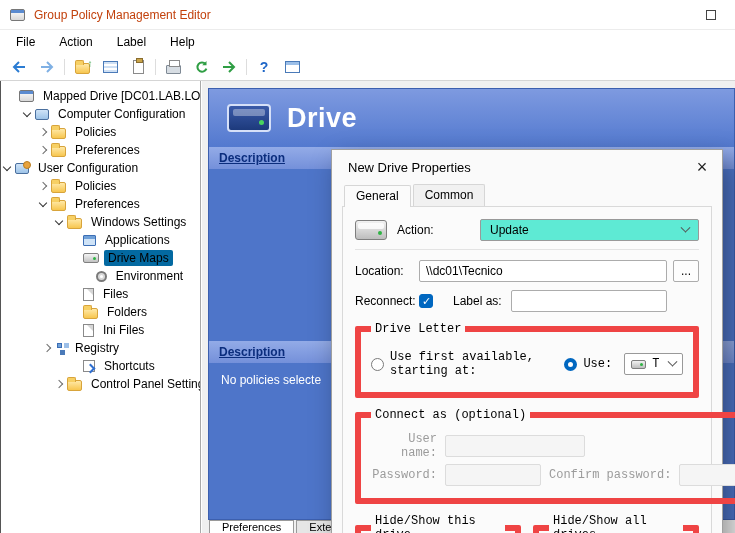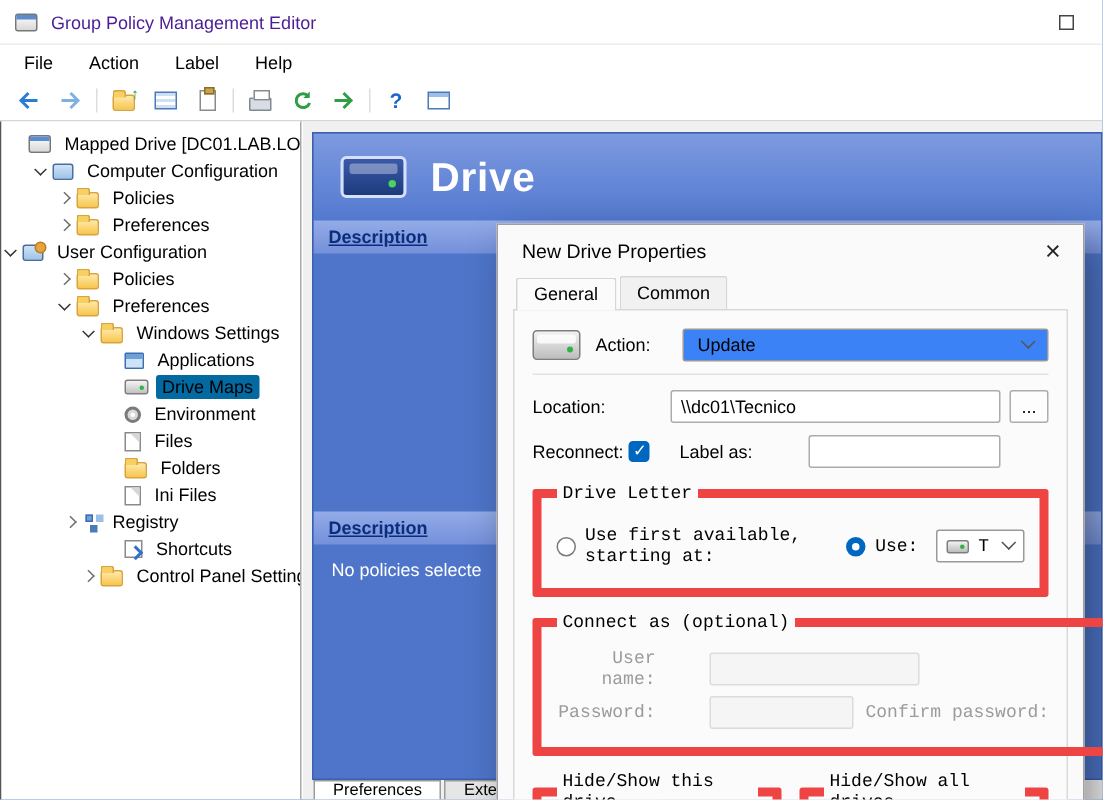--- a/index.html
+++ b/index.html
@@ -12,21 +12,21 @@
     background: #fff;
     overflow: hidden;
   }
 
   
   .titlebar { position:absolute; top:0; left:0; right:0; height:30px; background:#fff;
     display:flex; align-items:center; padding:0 10px; border-bottom:1px solid #ececec; }
   .app-icon { width:15px; height:12px; background:linear-gradient(#fdfdfd,#d8d8d8);
     border:1px solid #777; border-radius:2px; position:relative; }
   .app-icon::before { content:""; position:absolute; top:0; left:0; right:0; height:3px; background:#5b8bd0; }
-  .title-text { color:#4c1d95; margin-left:9px; }
+  .title-text { color:#c2410c; margin-left:9px; }
   .max-btn { margin-left:auto; width:28px; height:22px; display:flex; align-items:center; justify-content:center; }
   .max-glyph { width:10px; height:10px; border:1px solid #444; }
 
   
   .menubar { position:absolute; top:30px; left:0; right:0; height:24px; background:#fff;
     display:flex; align-items:center; gap:24px; padding:0 16px; }
   .menu-item { cursor:default; }
 
   
   .toolbar { position:absolute; top:54px; left:0; right:0; height:27px; background:#fff;
@@ -143,30 +143,30 @@
 
   .row { display:flex; align-items:center; }
   .action-row { gap:10px; margin-bottom:8px; }
   .drive-lg { width:32px; height:20px; background:linear-gradient(#f2f2f2,#bdbdbd); border:1px solid #7e7e7e;
     border-radius:3px; position:relative; flex:0 0 32px; }
   .drive-lg::before { content:""; position:absolute; left:2px; right:2px; top:2px; height:6px;
     background:rgba(255,255,255,.8); border-radius:2px; }
   .drive-lg::after { content:""; position:absolute; right:4px; bottom:4px; width:4px; height:4px;
     background:#2fb344; border-radius:50%; }
   .lbl-action { width:48px; flex:0 0 48px; }
-  .combo { flex:1; height:22px; border:1px solid #999; border-radius:2px; background:#3b82f6;
-    display:flex; align-items:center; padding:0 9px; }
+  .combo { flex:1; height:22px; border:1px solid #999; border-radius:2px; background:#5eead4;
+    display:flex; align-items:center; padding:0 9px;margin-left:25px; }
   .chevron { margin-left:auto; width:7px; height:7px; border-right:1.4px solid #555;
     border-bottom:1.4px solid #555; transform:rotate(45deg) translate(-2px,-2px); }
   .sep { border-top:1px solid #e3e3e3; margin:2px 0 10px; }
 
   .loc-row { gap:6px; }
   .lbl-60 { width:58px; flex:0 0 58px; }
   .txt { height:22px; border:1px solid #acacac; border-radius:2px; background:#fff; padding:0 6px;
-    font:inherit; flex:1; min-width:0;margin-left:28px; }
+    font:inherit; flex:1; min-width:0; }
   .browse { width:26px; height:22px; flex:0 0 26px; border:1px solid #acacac; background:#fdfdfd;
     border-radius:2px; display:flex; align-items:center; justify-content:center; }
 
   .rec-row { margin-top:8px; gap:6px; }
   .checkbox { width:14px; height:14px; border:1px solid #7a7a7a; border-radius:3px; background:#fff;
     position:relative; flex:0 0 14px; }
   .checkbox.on { background:#0067c0; border-color:#0067c0; }
   .checkbox.on::after { content:"\2713"; color:#fff; position:absolute; left:2px; top:0px;
     font-size:11px; line-height:13px; }
   .lbl-labelas { margin-left:14px; width:52px; flex:0 0 52px; }
@@ -304,21 +304,21 @@
       <div class="tree-row" style="padding-left: 68px;">
         <span class="chev none"></span>
         <span class="ticon applications-icon"></span>
         <span class="tlabel">Applications</span>
       </div>
       <div class="tree-row selected" style="padding-left: 68px;">
         <span class="chev none"></span>
         <span class="ticon drive-icon"></span>
         <span class="tlabel">Drive Maps</span>
       </div>
-      <div class="tree-row" style="padding-left: 68px;">
+      <div class="tree-row" style="padding-left: 68px; justify-content: center;">
         <span class="chev none"></span>
         <span class="ticon environment-icon"></span>
         <span class="tlabel">Environment</span>
       </div>
       <div class="tree-row" style="padding-left: 68px;">
         <span class="chev none"></span>
         <span class="ticon file-icon"></span>
         <span class="tlabel">Files</span>
       </div>
       <div class="tree-row" style="padding-left: 68px;">

